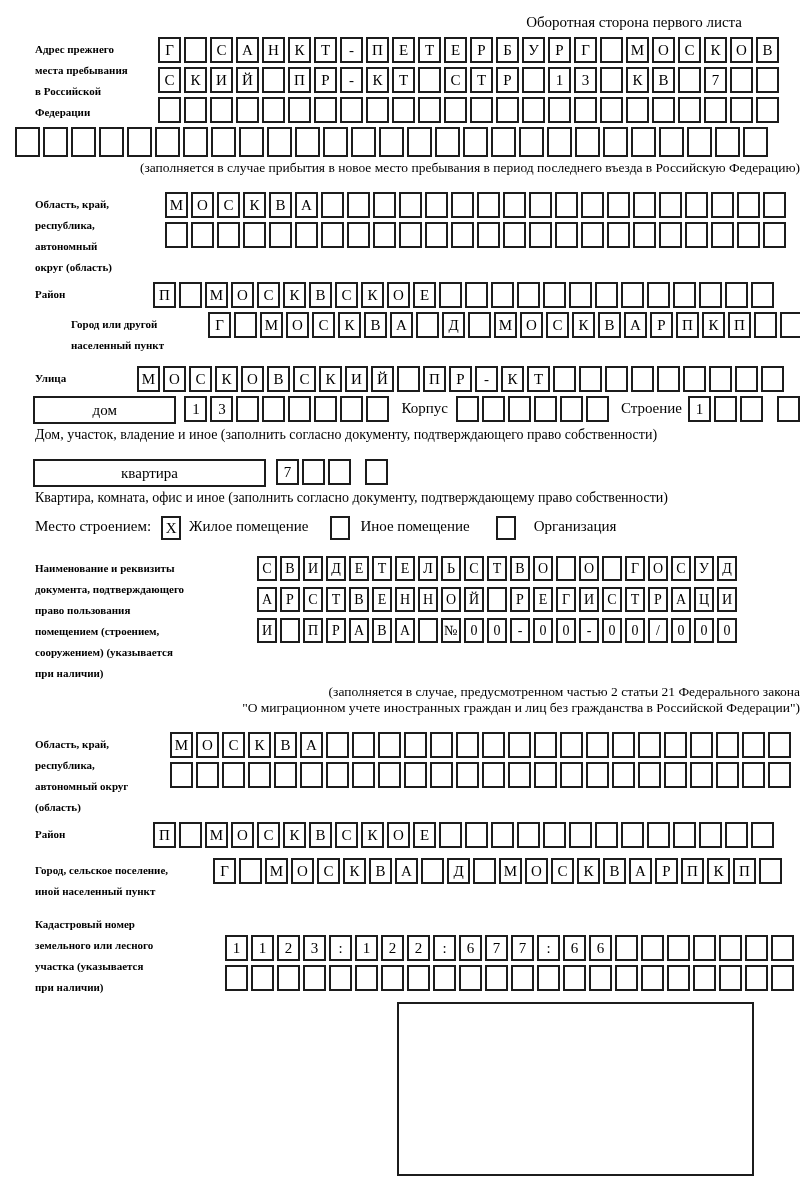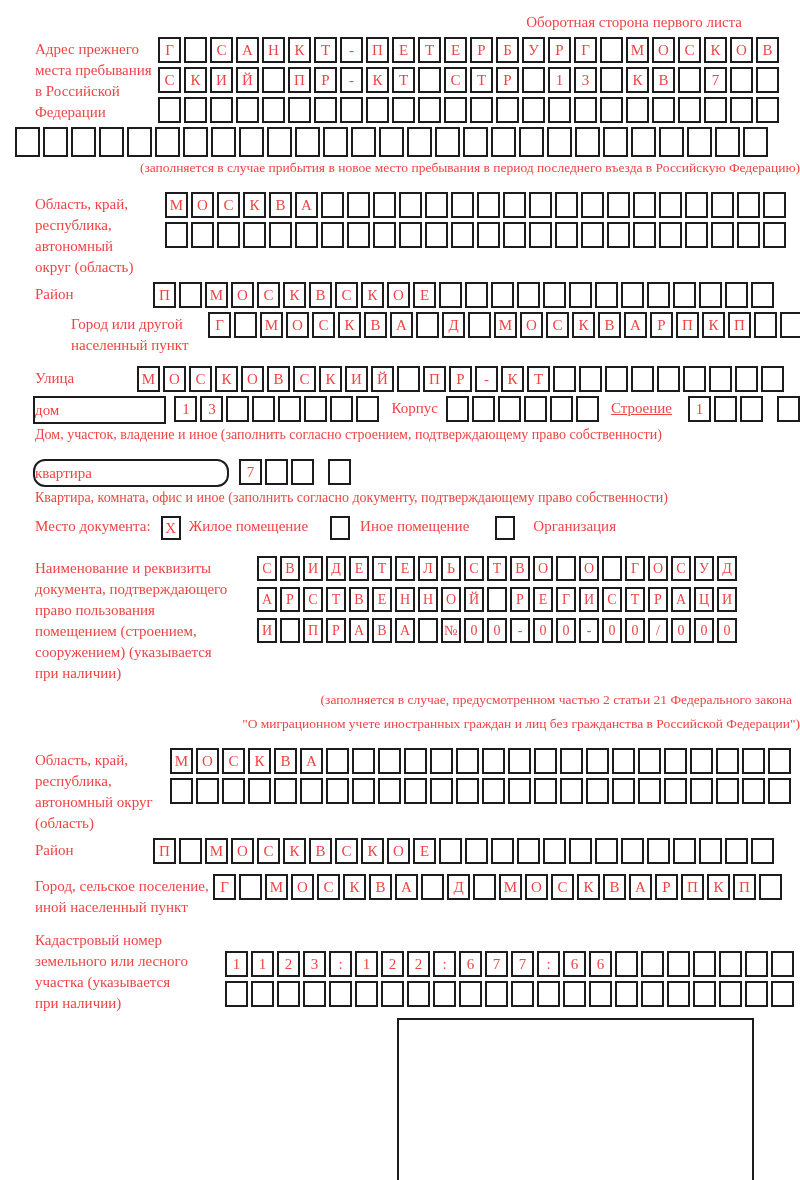--- a/index.html
+++ b/index.html
@@ -1,47 +1,47 @@
 <!DOCTYPE html>
 <html><head>
 <meta charset="utf-8">
 <style>
   html,body{margin:0;padding:0;background:#fff;}
   #page{
     position:relative;
     width:800px;height:1180px;
     margin:0 auto;
     background:#fff;
-    color:#ef4444;
+    color:#000000;
     font-family:"Liberation Serif","DejaVu Serif",serif;
     font-size:15px;
     overflow:hidden;
     box-sizing:border-box;
     padding-top:14px;
   }
   .hdr-note{ text-align:right; padding-right:58px; font-size:15px; }
   .frow{ display:flex; align-items:flex-start; margin-left:35px;margin-top:16px; }
-  .flabel{ white-space:pre-line; line-height:21px; font-size:15px; padding-top:2px; box-sizing:border-box; }
+  .flabel{ white-space:pre-line; line-height:21px; font-size:11px; padding-top:2px; box-sizing:border-box;font-weight:bold; }
   .cellcol{ display:flex; flex-direction:column; gap:4px; }
   .cells{ display:flex; gap:3px; }
   .cell{
     flex:0 0 23px; width:23px; height:26px;
     border:2px solid #1c1c1c; box-sizing:border-box;
     display:flex; align-items:center; justify-content:center;
     font-size:15px; line-height:1;
   }
   .cells-full{ margin:4px 0 0 15px; }
   .cells-full .cell{ flex:0 0 25px; width:25px; height:30px; }
   .cells-doc .cell{ flex:0 0 20px; width:20px; height:25px; font-size:14px; }
   .caption{ font-size:13.5px; text-align:right; margin:3px 0 5px 0; }
   .caption-left{ font-size:14px; text-align:left; margin:3px 0 4px 35px; }
   .sec-title{ text-align:center; font-weight:bold; font-size:16px; margin:5px 0 7px 0; }
   .labelbox{
     border:2px solid #1c1c1c; box-sizing:border-box; height:28px;
-    display:flex; align-items:center; justify-content:flex-start; font-size:15px;
+    display:flex; align-items:center; justify-content:center; font-size:15px;
   }
   .inline-txt{ padding-top:4px; }
   .checkbox{
     flex:0 0 20px; width:20px; height:24px; border:2px solid #1c1c1c; box-sizing:border-box;
     display:flex; align-items:center; justify-content:center; font-size:15px; margin-top:0px;
   }
   .gapL{ margin-left:14px; }
   .stamp-wrap{ margin-left:350px; width:450px; margin-top:4px; }
   .stamp-box{ width:357px; height:174px; border:2px solid #1c1c1c; box-sizing:border-box; margin:0 auto; }
   .mt2{margin-top:10px;} .mt4{margin-top:4px;} .mt6{margin-top:6px;}
@@ -344,49 +344,49 @@
       </div>
     <div class="inline-txt" style="margin:0 8px 0 12px;">Корпус</div>
     <div class="cells">
         <div class="cell"></div>
         <div class="cell"></div>
         <div class="cell"></div>
         <div class="cell"></div>
         <div class="cell"></div>
         <div class="cell"></div>
       </div>
-    <div class="inline-txt" style="margin:0 16px 0 12px;text-decoration:underline;">Строение</div>
+    <div class="inline-txt" style="margin:0 6px 0 12px;">Строение</div>
     <div class="cells">
         <div class="cell">1</div>
         <div class="cell"></div>
         <div class="cell"></div>
       </div>
     <div class="cells gapL">
         <div class="cell"></div>
       </div>
   </div>
-  <div class="caption-left">Дом, участок, владение и иное (заполнить согласно строением, подтверждающему право собственности)</div>
+  <div class="caption-left">Дом, участок, владение и иное (заполнить согласно документу, подтверждающего право собственности)</div>
 
   <div class="frow" style="margin-left:33px;">
-    <div class="labelbox" style="width:196px;border-radius:12px;">
+    <div class="labelbox" style="width:233px;">
       <span>квартира</span>
     </div>
     <div class="cells" style="margin-left:10px;">
         <div class="cell">7</div>
         <div class="cell"></div>
         <div class="cell"></div>
       </div>
     <div class="cells gapL">
         <div class="cell"></div>
       </div>
   </div>
   <div class="caption-left">Квартира, комната, офис и иное (заполнить согласно документу, подтверждающему право собственности)</div>
 
   <div class="frow mt2">
-    <div class="inline-txt" style="padding-top:2px;">Место документа:</div>
+    <div class="inline-txt" style="padding-top:2px;">Место строением:</div>
     <div class="checkbox" style="margin-left:10px;">X</div>
     <div class="inline-txt" style="padding-top:2px;margin:0 22px 0 8px;">Жилое помещение</div>
     <div class="checkbox"></div>
     <div class="inline-txt" style="padding-top:2px;margin:0 26px 0 10px;">Иное помещение</div>
     <div class="checkbox"></div>
     <div class="inline-txt" style="padding-top:2px;margin-left:18px;">Организация</div>
   </div>
 
   <div class="frow">
     <div class="flabel w222">Наименование и реквизиты
@@ -461,21 +461,21 @@
           <div class="cell">0</div>
           <div class="cell">0</div>
           <div class="cell">/</div>
           <div class="cell">0</div>
           <div class="cell">0</div>
           <div class="cell">0</div>
         </div>
     </div>
   </div>
 
-  <div class="caption" style="margin:8px;">(заполняется в случае, предусмотренном частью 2 статьи 21 Федерального закона</div>
+  <div class="caption" style="margin:0;">(заполняется в случае, предусмотренном частью 2 статьи 21 Федерального закона</div>
   <div class="caption" style="margin:0 0 6px 0;">"О миграционном учете иностранных граждан и лиц без гражданства в Российской Федерации")</div>
 
   <div class="frow">
     <div class="flabel w135">Область, край,
 республика,
 автономный округ
 (область)</div>
     <div class="cellcol">
       <div class="cells">
           <div class="cell">М</div>

